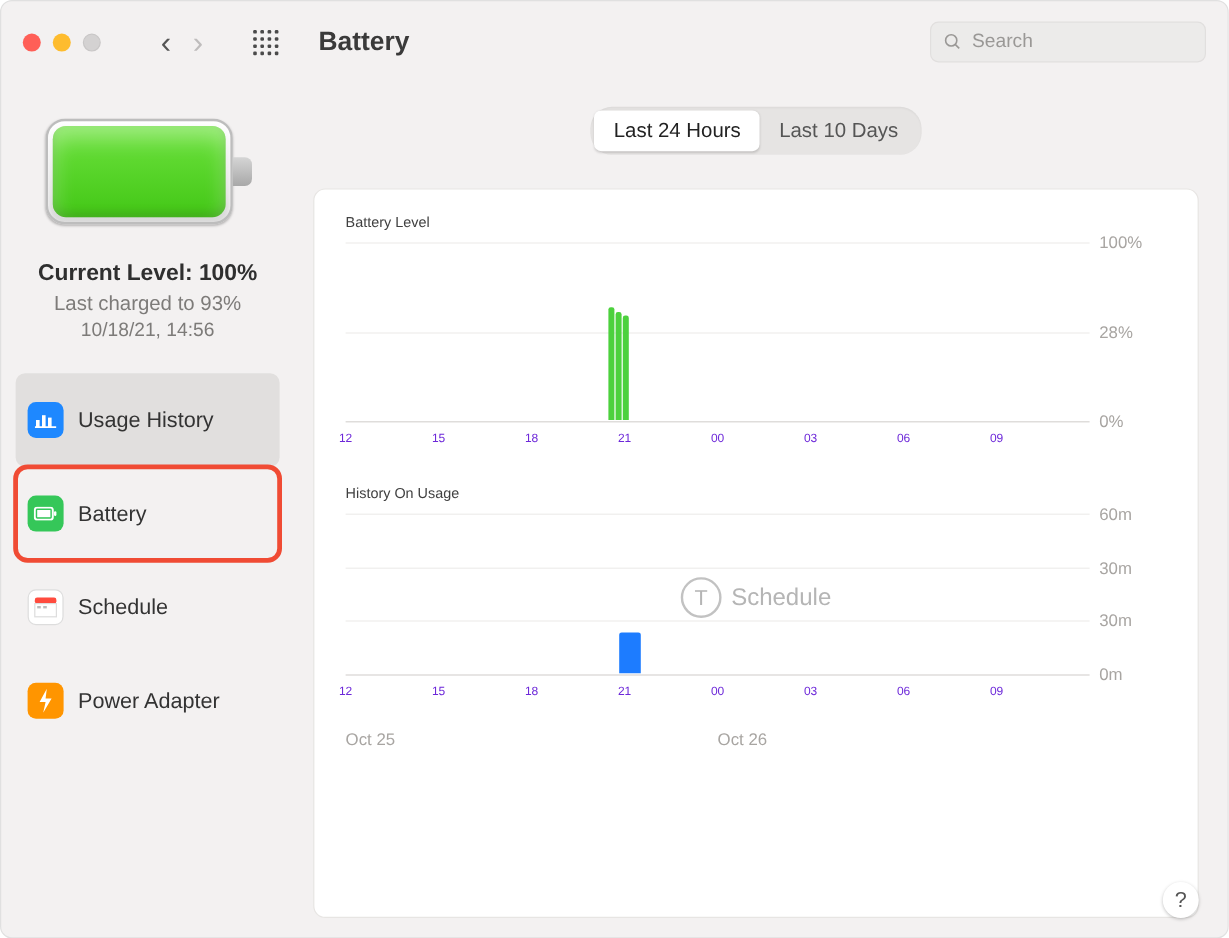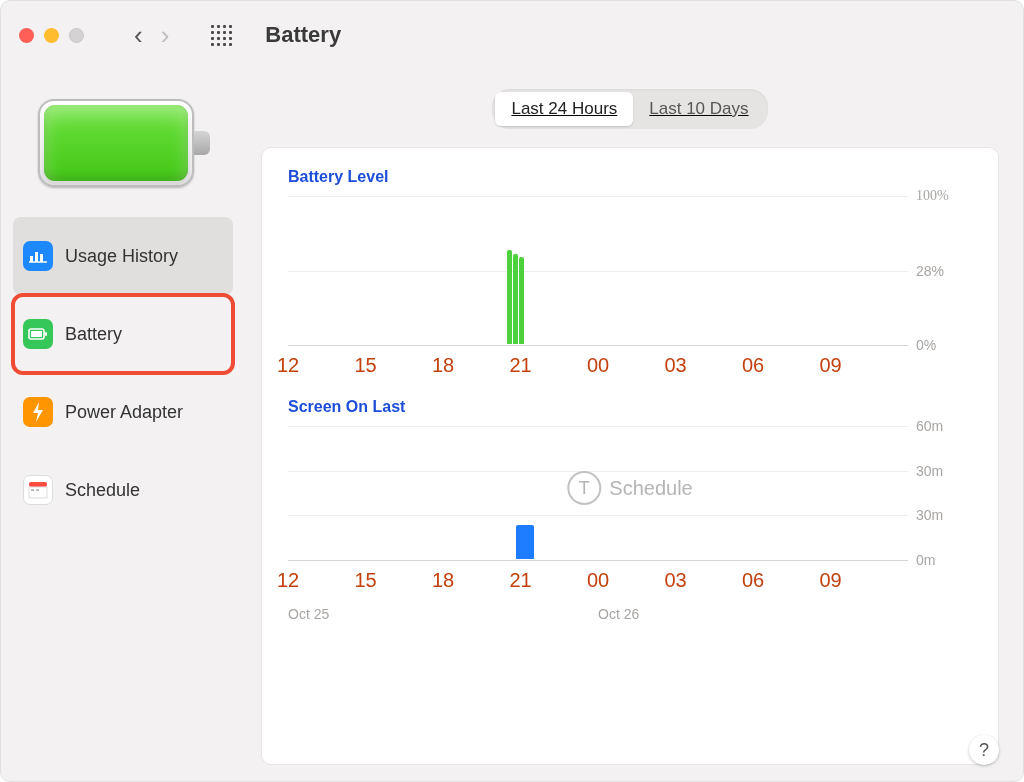--- a/index.html
+++ b/index.html
@@ -64,34 +64,34 @@
   .sb-item.selected { background:#e1dfde;}
   .sb-item.highlighted { outline:4px solid #f04b34; outline-offset:-2px; border-radius:10px;}
   .sb-icon { width:30px; height:30px; border-radius:7px; display:flex; align-items:center; justify-content:center; color:#fff; flex-shrink:0;}
   .ic-blue { background:#1e88ff;}
   .ic-green { background:#35c759;}
   .ic-orange { background:#ff9500;}
   .ic-white { background:#fff; border:1px solid #ddd;}
 
   
   .main { flex:1; padding: 20px 24px 16px 16px; display:flex; flex-direction:column;}
-  .seg { align-self:center; display:flex; background:#e6e4e3; border-radius:18px; padding:3px; margin-bottom:18px; box-shadow: inset 0 1px 2px rgba(0,0,0,.05); text-decoration: underline;}
+  .seg { align-self:center; display:flex; background:#e6e4e3; border-radius:18px; padding:3px; margin-bottom:28px; box-shadow: inset 0 1px 2px rgba(0,0,0,.05);}
   .seg div { padding:7px 16px; font-size:17px; border-radius:6px; color:#555; cursor:pointer;}
   .seg div.active { background:#fff; color:#222; box-shadow: 0 1px 2px rgba(0,0,0,.15);}
 
   .panel { background:#fff; border-radius:10px; border:1px solid #e7e5e3; flex:1; padding: 20px 22px 22px 26px; position:relative;}
 
   .chart-block { margin-bottom: 26px;}
-  .chart-title { font-size:16px; font-weight:700; margin-bottom:10px; color:#1d4ed8;}
+  .chart-title { font-size:12px; font-weight:400; margin-bottom:10px; color:#404040;}
   .chart { position:relative; }
   .chart-area { position:relative; border-bottom:1px solid #d7d5d3;}
   .gridline { position:absolute; left:0; right:0; border-top:1px solid #eeedeb;}
   .ylabel { position:absolute; right:-8px; transform:translate(100%,-50%); font-size:14px; color:#a8a5a2;}
   .xticks { position:relative; height:18px; margin-top:8px;}
-  .xtick { position:absolute; font-size:20px; color:#c2410c; transform:translateX(-50%);}
+  .xtick { position:absolute; font-size:10px; color:#6d28d9; transform:translateX(-50%);}
   .datelabels { position:relative; height:18px; margin-top:19px;}
   .dlabel { position:absolute; font-size:14px; color:#a8a5a2; transform:translateX(-50%);}
   .bar { position:absolute; background:#4cd13d; border-radius:2px 2px 0 0; bottom:1px;}
   .bar.blue { background:#1d7cff;}
 
   .watermark { position:absolute; left:50%; top:340px; transform:translate(-50%,-50%); display:flex; align-items:center; gap:8px; color:#b5b5b5; font-size:20px; pointer-events:none;}
   .watermark .circ{ width:34px; height:34px; border:2px solid #c2c2c2; border-radius:50%; display:flex; align-items:center; justify-content:center; font-size:18px;}
 
   .help-btn { position:absolute; right:24px; bottom:16px; width:30px; height:30px; border-radius:50%; background:#fff; box-shadow:0 1px 3px rgba(0,0,0,.25); display:flex; align-items:center; justify-content:center; font-size:18px; color:#555; cursor:pointer;}
 </style>
@@ -122,29 +122,41 @@
       <span></span>
         <span></span>
         <span></span>
         <span></span>
       <span></span>
         <span></span>
         <span></span>
         <span></span>
     </div>
     <div class="title">Battery</div>
+    <div class="search-box">
+      <svg viewBox="0 0 24 24" fill="none" stroke-width="2">
+          <circle cx="10" cy="10" r="7"></circle>
+          <line x1="20" y1="20" x2="15" y2="15"></line>
+        </svg>
+      <span>Search</span>
+    </div>
   </div>
 
   <div class="body">
 
     <div class="sidebar">
       <div class="battery-big">
         <div class="battery-body"></div>
         <div class="battery-fill"></div>
         <div class="battery-tip"></div>
+      </div>
+      <div class="sb-stats">
+        <div class="cl">Current Level: 100%</div>
+        <div class="lc">Last charged to 93%</div>
+        <div class="ts">10/18/21, 14:56</div>
       </div>
 
       <div class="sb-item selected">
         <div class="sb-icon ic-blue">
           <svg width="18" height="14" viewBox="0 0 18 14">
               <rect x="1" y="7" width="3" height="6" fill="#fff"></rect>
               <rect x="6" y="3" width="3" height="10" fill="#fff"></rect>
               <rect x="11" y="5" width="3" height="8" fill="#fff"></rect>
               <line x1="0" y1="13" x2="18" y2="13" stroke="#fff" stroke-width="1.5"></line>
             </svg>
@@ -157,56 +169,56 @@
           <svg width="20" height="12" viewBox="0 0 20 12">
               <rect x="1" y="1" width="15" height="10" rx="2" fill="none" stroke="#fff" stroke-width="1.6"></rect>
               <rect x="3" y="3" width="11" height="6" fill="#fff"></rect>
               <rect x="17" y="4" width="2" height="4" rx="1" fill="#fff"></rect>
             </svg>
         </div>
         <span>Battery</span>
       </div>
 
       <div class="sb-item">
-        <div class="sb-icon ic-orange">
-          <svg width="14" height="20" viewBox="0 0 14 20">
-              <path d="M8 0 L2 11 L7 11 L5 20 L12 8 L7 8 Z" fill="#fff"></path>
-            </svg>
-        </div>
-        <span>Power Adapter</span>
-      </div>
-
-      <div class="sb-item">
         <div class="sb-icon ic-white">
           <svg width="22" height="22" viewBox="0 0 22 22">
               <rect x="2" y="3" width="18" height="5" rx="2" fill="#ff4b3e"></rect>
               <rect x="2" y="8" width="18" height="11" rx="0" fill="#fff" stroke="#ddd"></rect>
               <rect x="4" y="10" width="3" height="2" fill="#bbb"></rect>
               <rect x="9" y="10" width="3" height="2" fill="#bbb"></rect>
             </svg>
         </div>
         <span>Schedule</span>
       </div>
+
+      <div class="sb-item">
+        <div class="sb-icon ic-orange">
+          <svg width="14" height="20" viewBox="0 0 14 20">
+              <path d="M8 0 L2 11 L7 11 L5 20 L12 8 L7 8 Z" fill="#fff"></path>
+            </svg>
+        </div>
+        <span>Power Adapter</span>
+      </div>
     </div>
 
     <div class="main">
       <div class="seg">
         <div class="active">Last 24 Hours</div>
         <div>Last 10 Days</div>
       </div>
 
       <div class="panel">
 
         <div class="chart-block">
           <div class="chart-title">Battery Level</div>
           <div class="chart" style="width:620px;">
             <div class="chart-area" style="height:150px;">
               <div class="gridline" style="top:0;"></div>
               <div class="gridline" style="top:50%;"></div>
-              <span class="ylabel" style="top:0;font-family:Liberation Serif, serif;">100%</span>
+              <span class="ylabel" style="top:0;">100%</span>
               <span class="ylabel" style="top:50%;">28%</span>
               <span class="ylabel" style="top:100%;">0%</span>
 
               <div class="bar" style="left:219px; width:5px; height:94px;"></div>
               <div class="bar" style="left:225px; width:5px; height:90px;"></div>
               <div class="bar" style="left:231px; width:5px; height:87px;"></div>
             </div>
             <div class="xticks">
               <span class="xtick" style="left:0%;">12</span>
               <span class="xtick" style="left:12.5%;">15</span>
@@ -214,21 +226,21 @@
               <span class="xtick" style="left:37.5%;">21</span>
               <span class="xtick" style="left:50%;">00</span>
               <span class="xtick" style="left:62.5%;">03</span>
               <span class="xtick" style="left:75%;">06</span>
               <span class="xtick" style="left:87.5%;">09</span>
             </div>
           </div>
         </div>
 
         <div class="chart-block">
-          <div class="chart-title">Screen On Last</div>
+          <div class="chart-title">History On Usage</div>
           <div class="chart" style="width:620px;">
             <div class="chart-area" style="height:135px;">
               <div class="gridline" style="top:0;"></div>
               <div class="gridline" style="top:33.3%;"></div>
               <div class="gridline" style="top:66.6%;"></div>
               <span class="ylabel" style="top:0;">60m</span>
               <span class="ylabel" style="top:33.3%;">30m</span>
               <span class="ylabel" style="top:66.6%;">30m</span>
               <span class="ylabel" style="top:100%;text-align:right;">0m</span>
 

